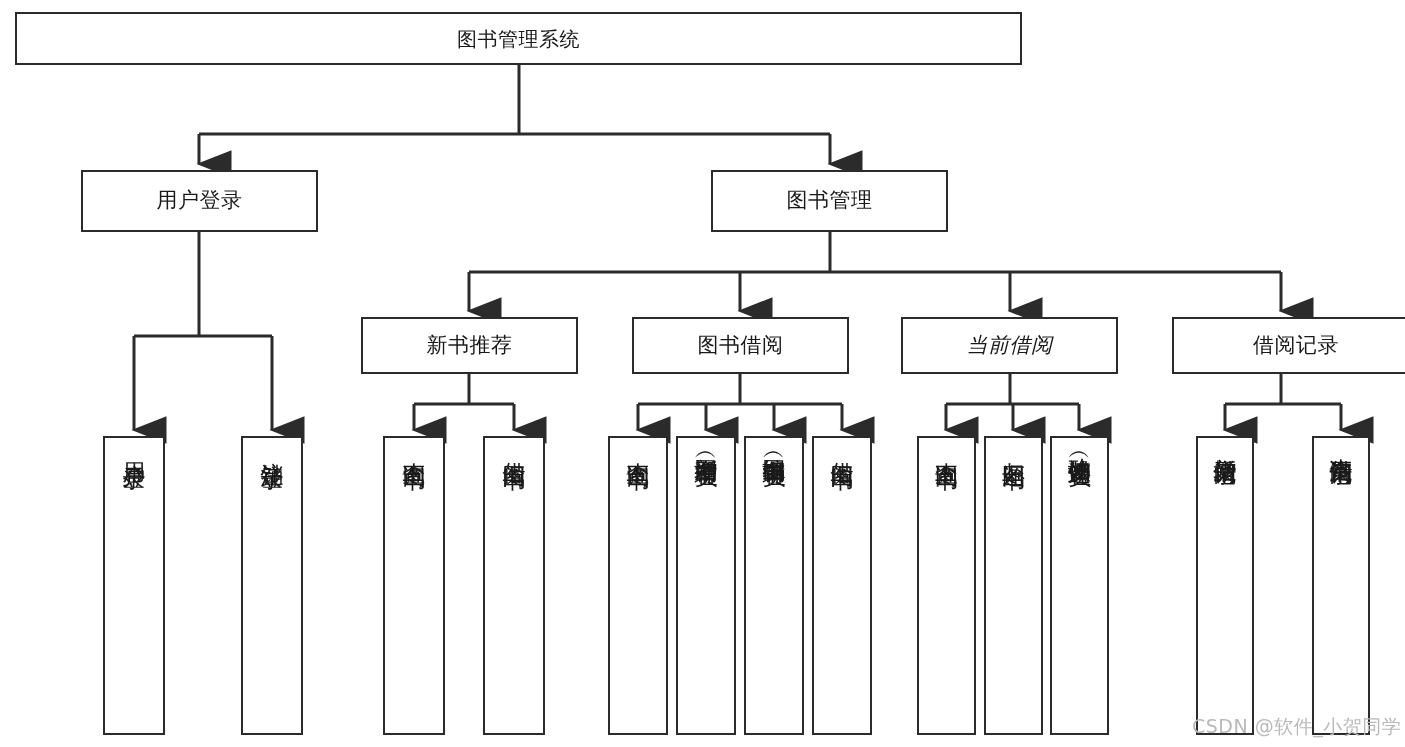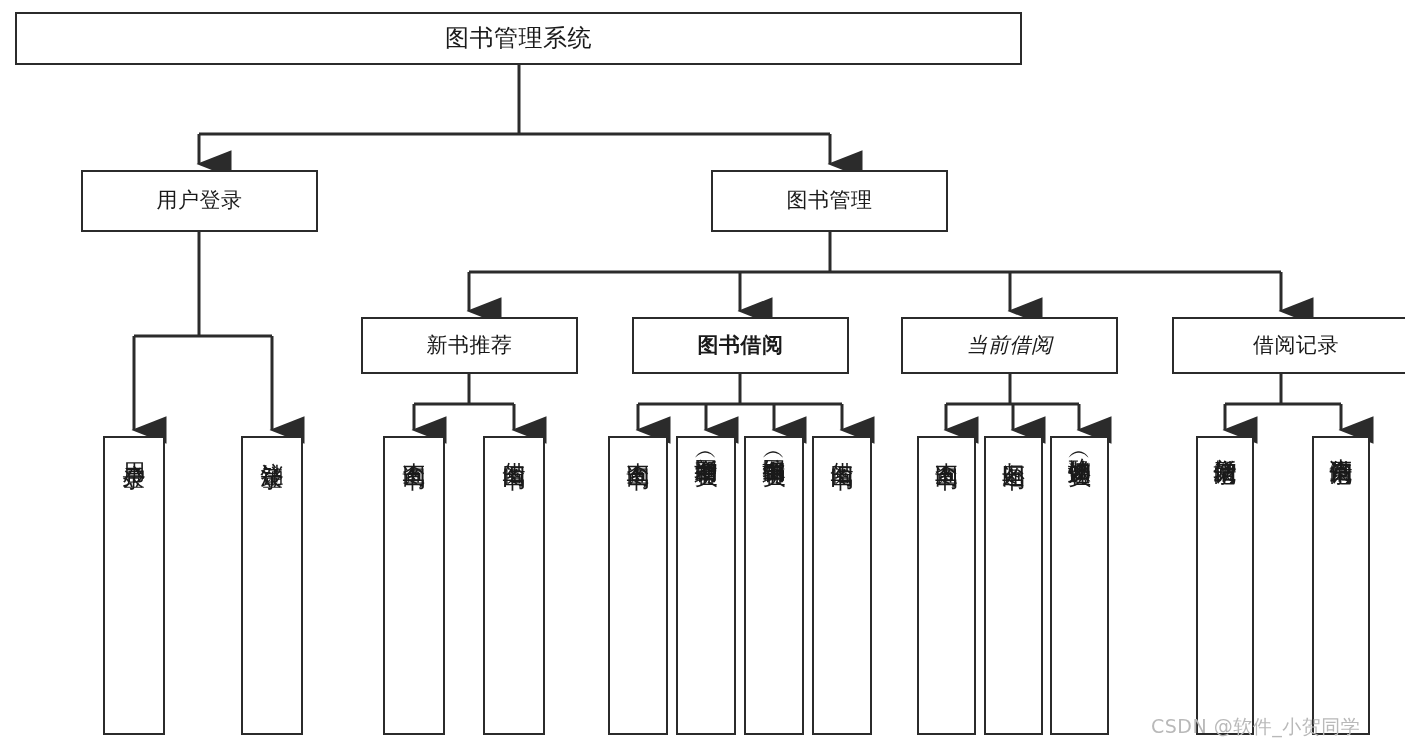--- a/index.html
+++ b/index.html
@@ -42,21 +42,21 @@
     text-align: center;
     letter-spacing: 0.5px;
     white-space: nowrap;
   }
   
   .node.horiz .node-label {
     font-size: 21px;
     line-height: 1.2;
   }
   .node.root .node-label {
-    font-size: 24px;
+    font-size: 20px;
   }
   
   .node.leaf {
     align-items: flex-start;
     justify-content: center;
     padding-top: 6px;
   }
   .node.leaf .node-label {
     writing-mode: vertical-rl;
     text-orientation: upright;
@@ -149,21 +149,21 @@
   </div>
 
   <div class="node horiz" style="left:361px; top:317px; width:217px; height:57px;">
     <span class="node-label">新书推荐</span>
   </div>
 
   <div class="node horiz" style="left:711px; top:170px; width:237px; height:62px;">
     <span class="node-label">图书管理</span>
   </div>
 
-  <div class="node horiz" style="left:632px; top:317px; width:217px; height:57px;font-weight:bold;">
+  <div class="node horiz" style="left:632px; top:317px; width:217px; height:57px;">
     <span class="node-label">图书借阅</span>
   </div>
 
   <div class="node horiz" style="left:901px; top:317px; width:217px; height:57px;font-style:italic;">
     <span class="node-label">当前借阅</span>
   </div>
 
   <div class="node horiz" style="left:1172px; top:317px; width:248px; height:57px;">
     <span class="node-label">借阅记录</span>
   </div>
@@ -213,15 +213,15 @@
   </div>
 
   <div class="node leaf long" style="left:1196px; top:436px; width:58px; height:299px;">
     <span class="node-label">新增借阅记录</span>
   </div>
 
   <div class="node leaf long" style="left:1312px; top:436px; width:58px; height:299px;">
     <span class="node-label">查询借阅记录</span>
   </div>
 
-  <div class="watermark" style="left:1151px; top:714px;">CSDN @软件_小贺同学</div>
+  <div class="watermark" style="left:1192px; top:714px;">CSDN @软件_小贺同学</div>
 
 </div>
 
 </body></html>

